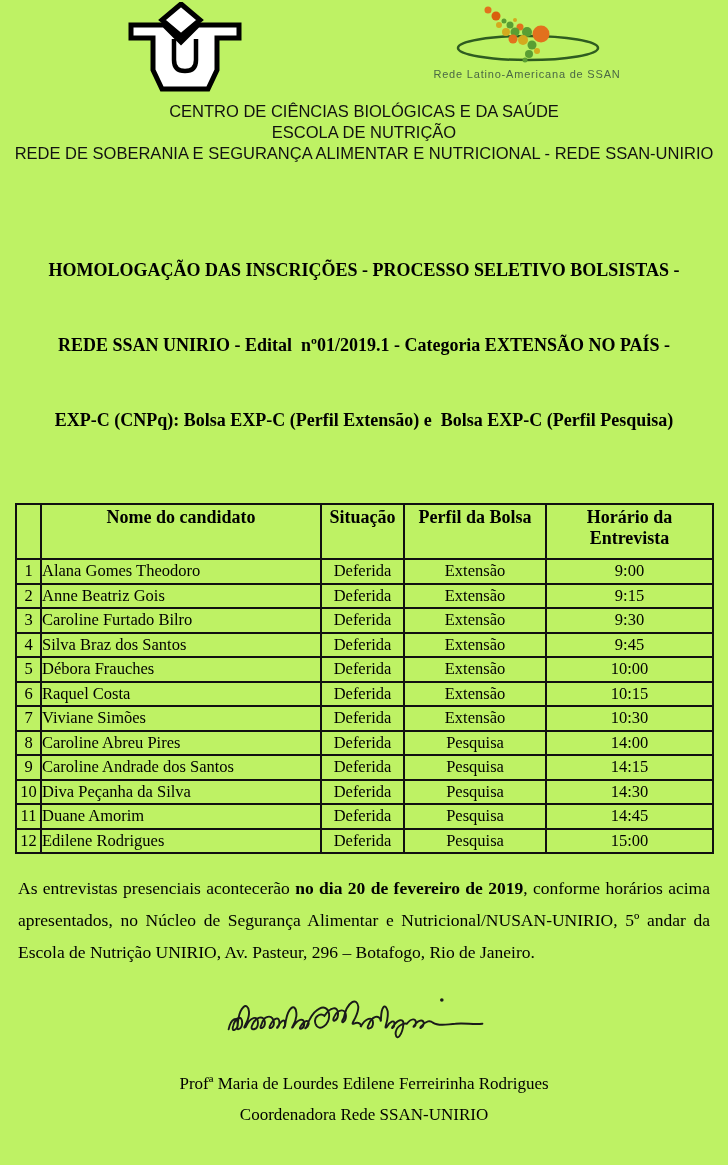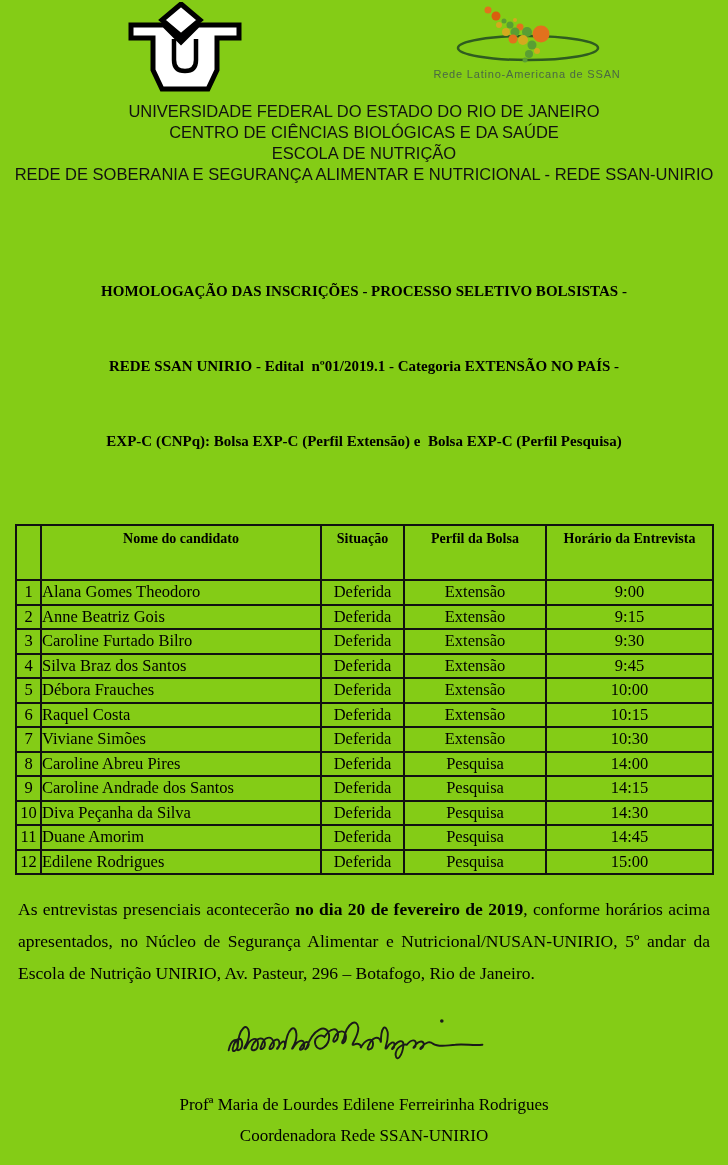--- a/index.html
+++ b/index.html
@@ -1,49 +1,49 @@
 <!DOCTYPE html>
 <html><head>
 <meta charset="utf-8">
 <style>
   html,body { margin:0; padding:0; background:#ffffff; }
   body {
     width:728px; height:1165px;
     font-family:"Liberation Serif","DejaVu Serif",serif;
     color:#000;
   }
-  .page { position:relative; width:728px; height:1165px; overflow:hidden; background:#84cc16; }
+  .page { position:relative; width:728px; height:1165px; overflow:hidden; background:#bef264; }
 
   
   .logos { position:relative; height:96px; }
   .unirio-logo { position:absolute; left:128px; top:2px; }
   .ssan-logo { position:absolute; left:424px; top:2px; width:206px; text-align:center; }
   .ssan-caption {
     font-family:"Liberation Sans","DejaVu Sans",sans-serif;
     font-size:11px; letter-spacing:0.8px; color:#4a6844; margin-top:0;
   }
 
   
   .org-lines {
     margin-top:5px; text-align:center;
     font-family:"Liberation Sans","DejaVu Sans",sans-serif;
     font-size:16.5px; line-height:21px; color:#111;
   }
 
   
   .doc-title {
     margin-top:44px; text-align:center; font-weight:bold;
-    font-size:15px; line-height:25px; white-space:pre-wrap;
+    font-size:18px; line-height:25px; white-space:pre-wrap;
   }
 
   
   table.cand { border-collapse:collapse; table-layout:fixed; margin:20px 0 0 15px; }
   table.cand th, table.cand td { border:2px solid #111; padding:0; overflow:hidden; }
   table.cand th {
-    font-weight:bold; font-size:14px; text-align:center;
+    font-weight:bold; font-size:18px; text-align:center;
     vertical-align:top; height:51px; padding-top:2px; line-height:21px;
   }
   table.cand td { height:22.5px; font-size:16.5px; text-align:center; line-height:1.1; }
   table.cand td.l { text-align:left; }
 
   
   .body-par {
     margin:18px 18px 0 18px; font-size:17.5px; line-height:32px;
     text-align:justify;
   }
@@ -88,21 +88,20 @@
         <circle cx="108" cy="43" r="4.5" fill="#5a9e33"></circle>
         <circle cx="113" cy="49" r="3" fill="#d4aa1e"></circle>
         <circle cx="105" cy="52" r="4" fill="#5a9e33"></circle>
         <circle cx="101" cy="58" r="2.5" fill="#5a9e33"></circle>
       </svg>
       <div class="ssan-caption">Rede Latino-Americana de SSAN</div>
     </div>
   </div>
 
   <div class="org-lines">
-    <div>UNIVERSIDADE FEDERAL DO ESTADO DO RIO DE JANEIRO</div>
     <div>CENTRO DE CIÊNCIAS BIOLÓGICAS E DA SAÚDE</div>
     <div>ESCOLA DE NUTRIÇÃO</div>
     <div>REDE DE SOBERANIA E SEGURANÇA ALIMENTAR E NUTRICIONAL - REDE SSAN-UNIRIO</div>
   </div>
 
   <div class="doc-title">
     <div>HOMOLOGAÇÃO DAS INSCRIÇÕES - PROCESSO SELETIVO BOLSISTAS -</div>
     <div>REDE SSAN UNIRIO - Edital  nº01/2019.1 - Categoria EXTENSÃO NO PAÍS -</div>
     <div>EXP-C (CNPq): Bolsa EXP-C (Perfil Extensão) e  Bolsa EXP-C (Perfil Pesquisa)</div>
   </div>

